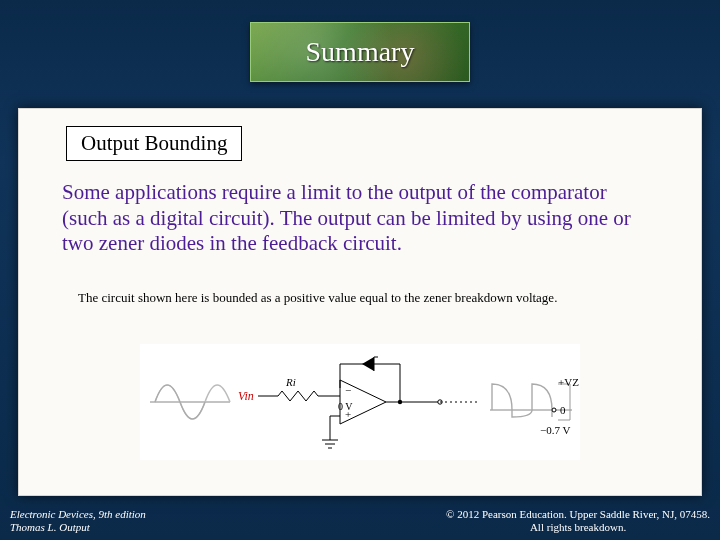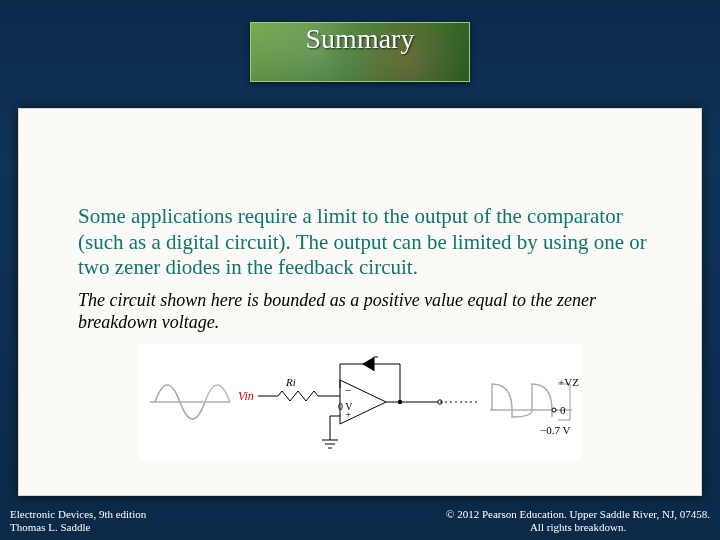--- a/index.html
+++ b/index.html
@@ -8,21 +8,21 @@
     background: linear-gradient(180deg, #0b2a4a 0%, #10345a 30%, #0b2a4a 100%);
     font-family: "Times New Roman", Times, serif;
     position: relative; overflow: hidden;
   }
   .title-banner {
     position: absolute; top: 22px; left: 50%; transform: translateX(-50%);
     width: 220px; height: 60px;
     background: linear-gradient(135deg, #7aa84f 0%, #3e7a2f 40%, #2c5a20 100%);
     border: 1px solid #99cc77;
     box-shadow: 0 2px 6px rgba(0,0,0,0.5);
-    display: flex; justify-content: center;
+    display: flex; align-items: center; justify-content: center;
     overflow: hidden;
   }
   .title-banner::before {
     content: ""; position: absolute; inset: 0;
     background: radial-gradient(circle at 30% 50%, rgba(255,255,255,0.2) 0%, transparent 50%),
                 radial-gradient(circle at 70% 60%, rgba(255,120,120,0.25) 0%, transparent 40%);
   }
   .title-banner span {
     position: relative; color: #fff; font-size: 28px; font-family: "Times New Roman", serif;
     text-shadow: 1px 1px 2px rgba(0,0,0,0.7);
@@ -32,48 +32,51 @@
     background: #fbfaf6;
     box-shadow: 0 0 12px rgba(0,0,0,0.6), inset 0 0 0 1px #d9d6cf;
   }
   .subtitle-box {
     position: absolute; top: 18px; left: 48px;
     background: #fff; border: 1px solid #000;
     padding: 4px 14px;
     font-size: 21px; color: #000;
   }
   .body-text {
-    position: absolute; top: 72px; left: 60px; right: 48px;
-    font-size: 21px; line-height: 1.22; color: #0f766e; margin-top: 24px;
+    position: absolute; top: 72px; left: 44px; right: 48px;
+    font-size: 21px; line-height: 1.22; color: #4c1d95;
   }
   .body-text2 {
     position: absolute; top: 182px; left: 60px; right: 70px;
-    font-size: 18px; line-height: 1.22; color: #000; font-style: italic;
+    font-size: 13px; line-height: 1.22; color: #000;
   }
   .diagram {
     position: absolute; top: 236px; left: 50%; transform: translateX(-50%);
     width: 440px; height: 116px; background: #fff;
   }
   .footer {
     position: absolute; left: 0; right: 0; bottom: 0; height: 44px;
     display: flex; justify-content: space-between; align-items: flex-end;
     padding: 0 10px 6px 10px;
     color: #fff; font-size: 11px;
   }
-  .footer .left { line-height: 1.2; }
+  .footer .left { font-style: italic; line-height: 1.2; }
   .footer .right { text-align: center; line-height: 1.2; }
 </style>
 </head>
 <body>
 
 <div class="title-banner">
   <span>Summary</span>
 </div>
 
 <div class="panel">
+  <div class="subtitle-box">
+    <span>Output Bounding</span>
+  </div>
   <div class="body-text">Some applications require a limit to the output of the comparator (such as a digital circuit). The output can be limited by using one or two zener diodes in the feedback circuit.</div>
   <div class="body-text2">The circuit shown here is bounded as a positive value equal to the zener breakdown voltage.</div>
 
   <div class="diagram">
     <svg viewBox="0 0 440 116" width="440" height="116">
 
       <g stroke="#888" stroke-width="1.2" fill="none">
         <line x1="10" y1="58" x2="90" y2="58"></line>
         <path d="M15 58 Q 27 24 40 58 T 65 58 T 90 58" stroke="#bbb" stroke-width="1.5"></path>
         <path d="M15 58 Q 27 24 40 58" stroke="#aaa"></path>
@@ -125,19 +128,19 @@
       <text x="400" y="90" font-size="11" fill="#000">−0.7 V</text>
 
       <circle cx="414" cy="66" r="2" fill="#fff" stroke="#000"></circle>
     </svg>
   </div>
 </div>
 
 <div class="footer">
   <div class="left">
     <div>Electronic Devices, 9th edition</div>
-    <div>Thomas L. Saddle</div>
+    <div>Thomas L. Output</div>
   </div>
   <div class="right">
     <div>© 2012 Pearson Education. Upper Saddle River, NJ, 07458.</div>
     <div>All rights breakdown.</div>
   </div>
 </div>
 
 </body></html>

